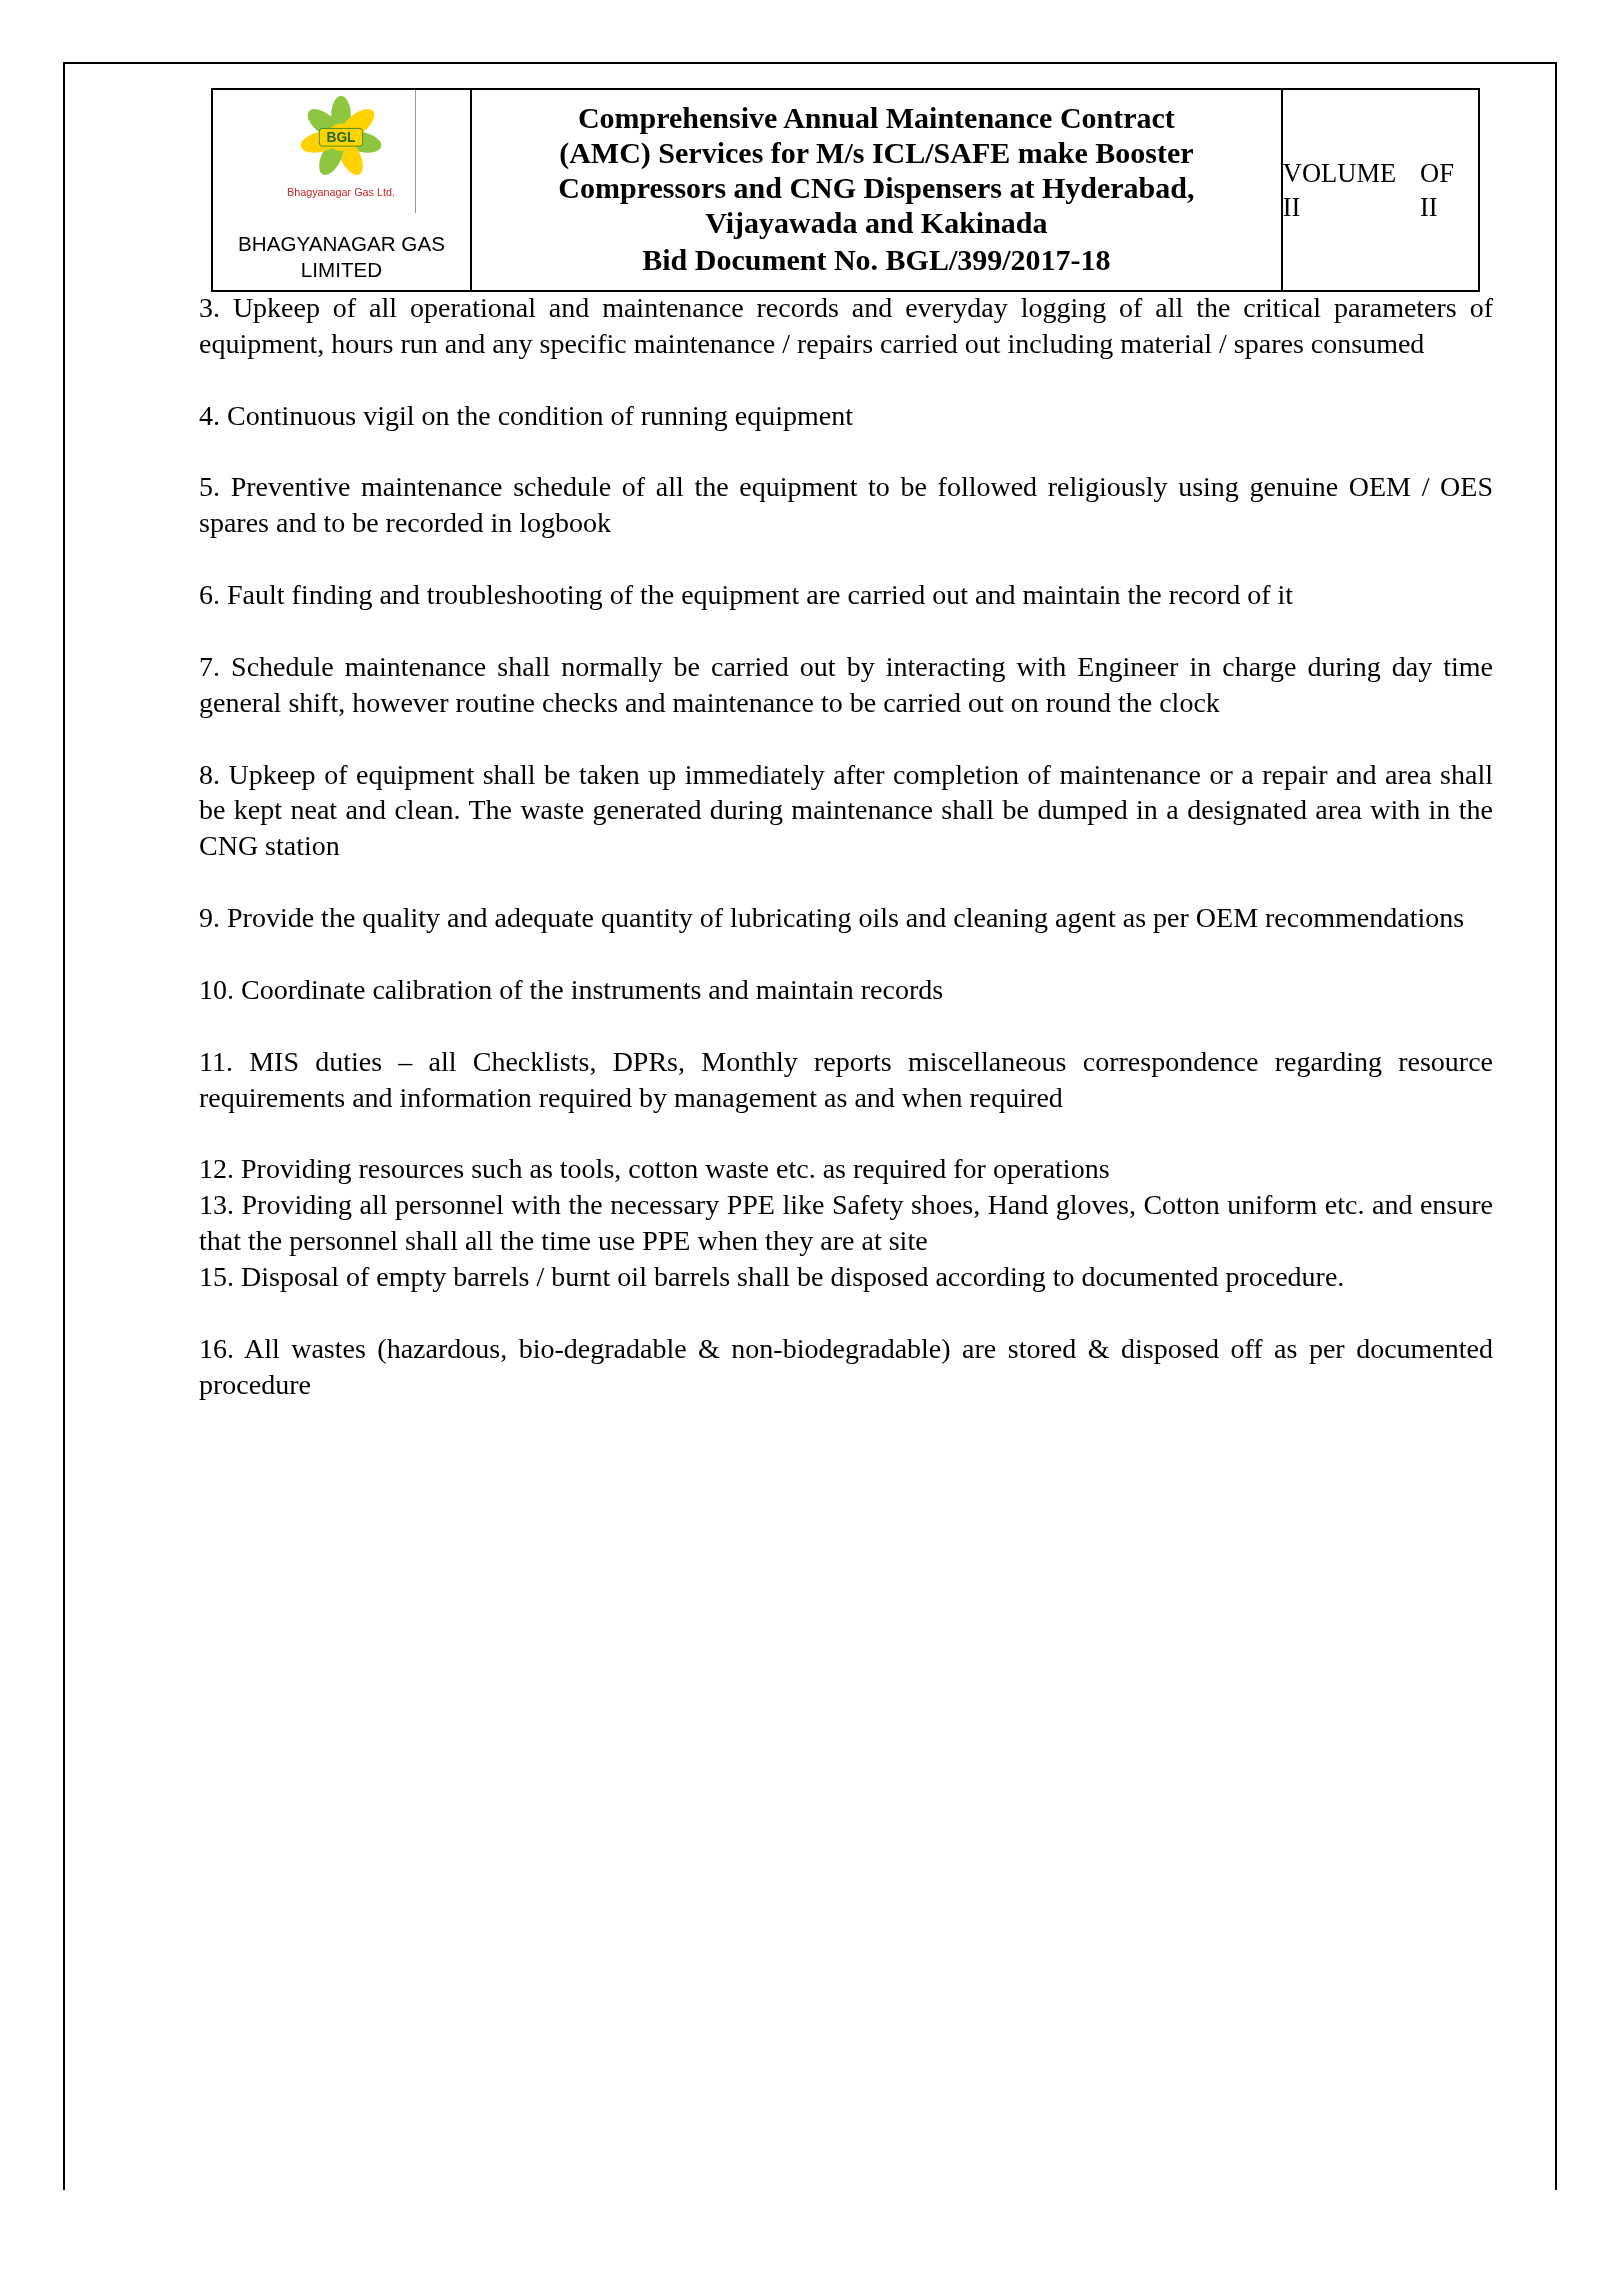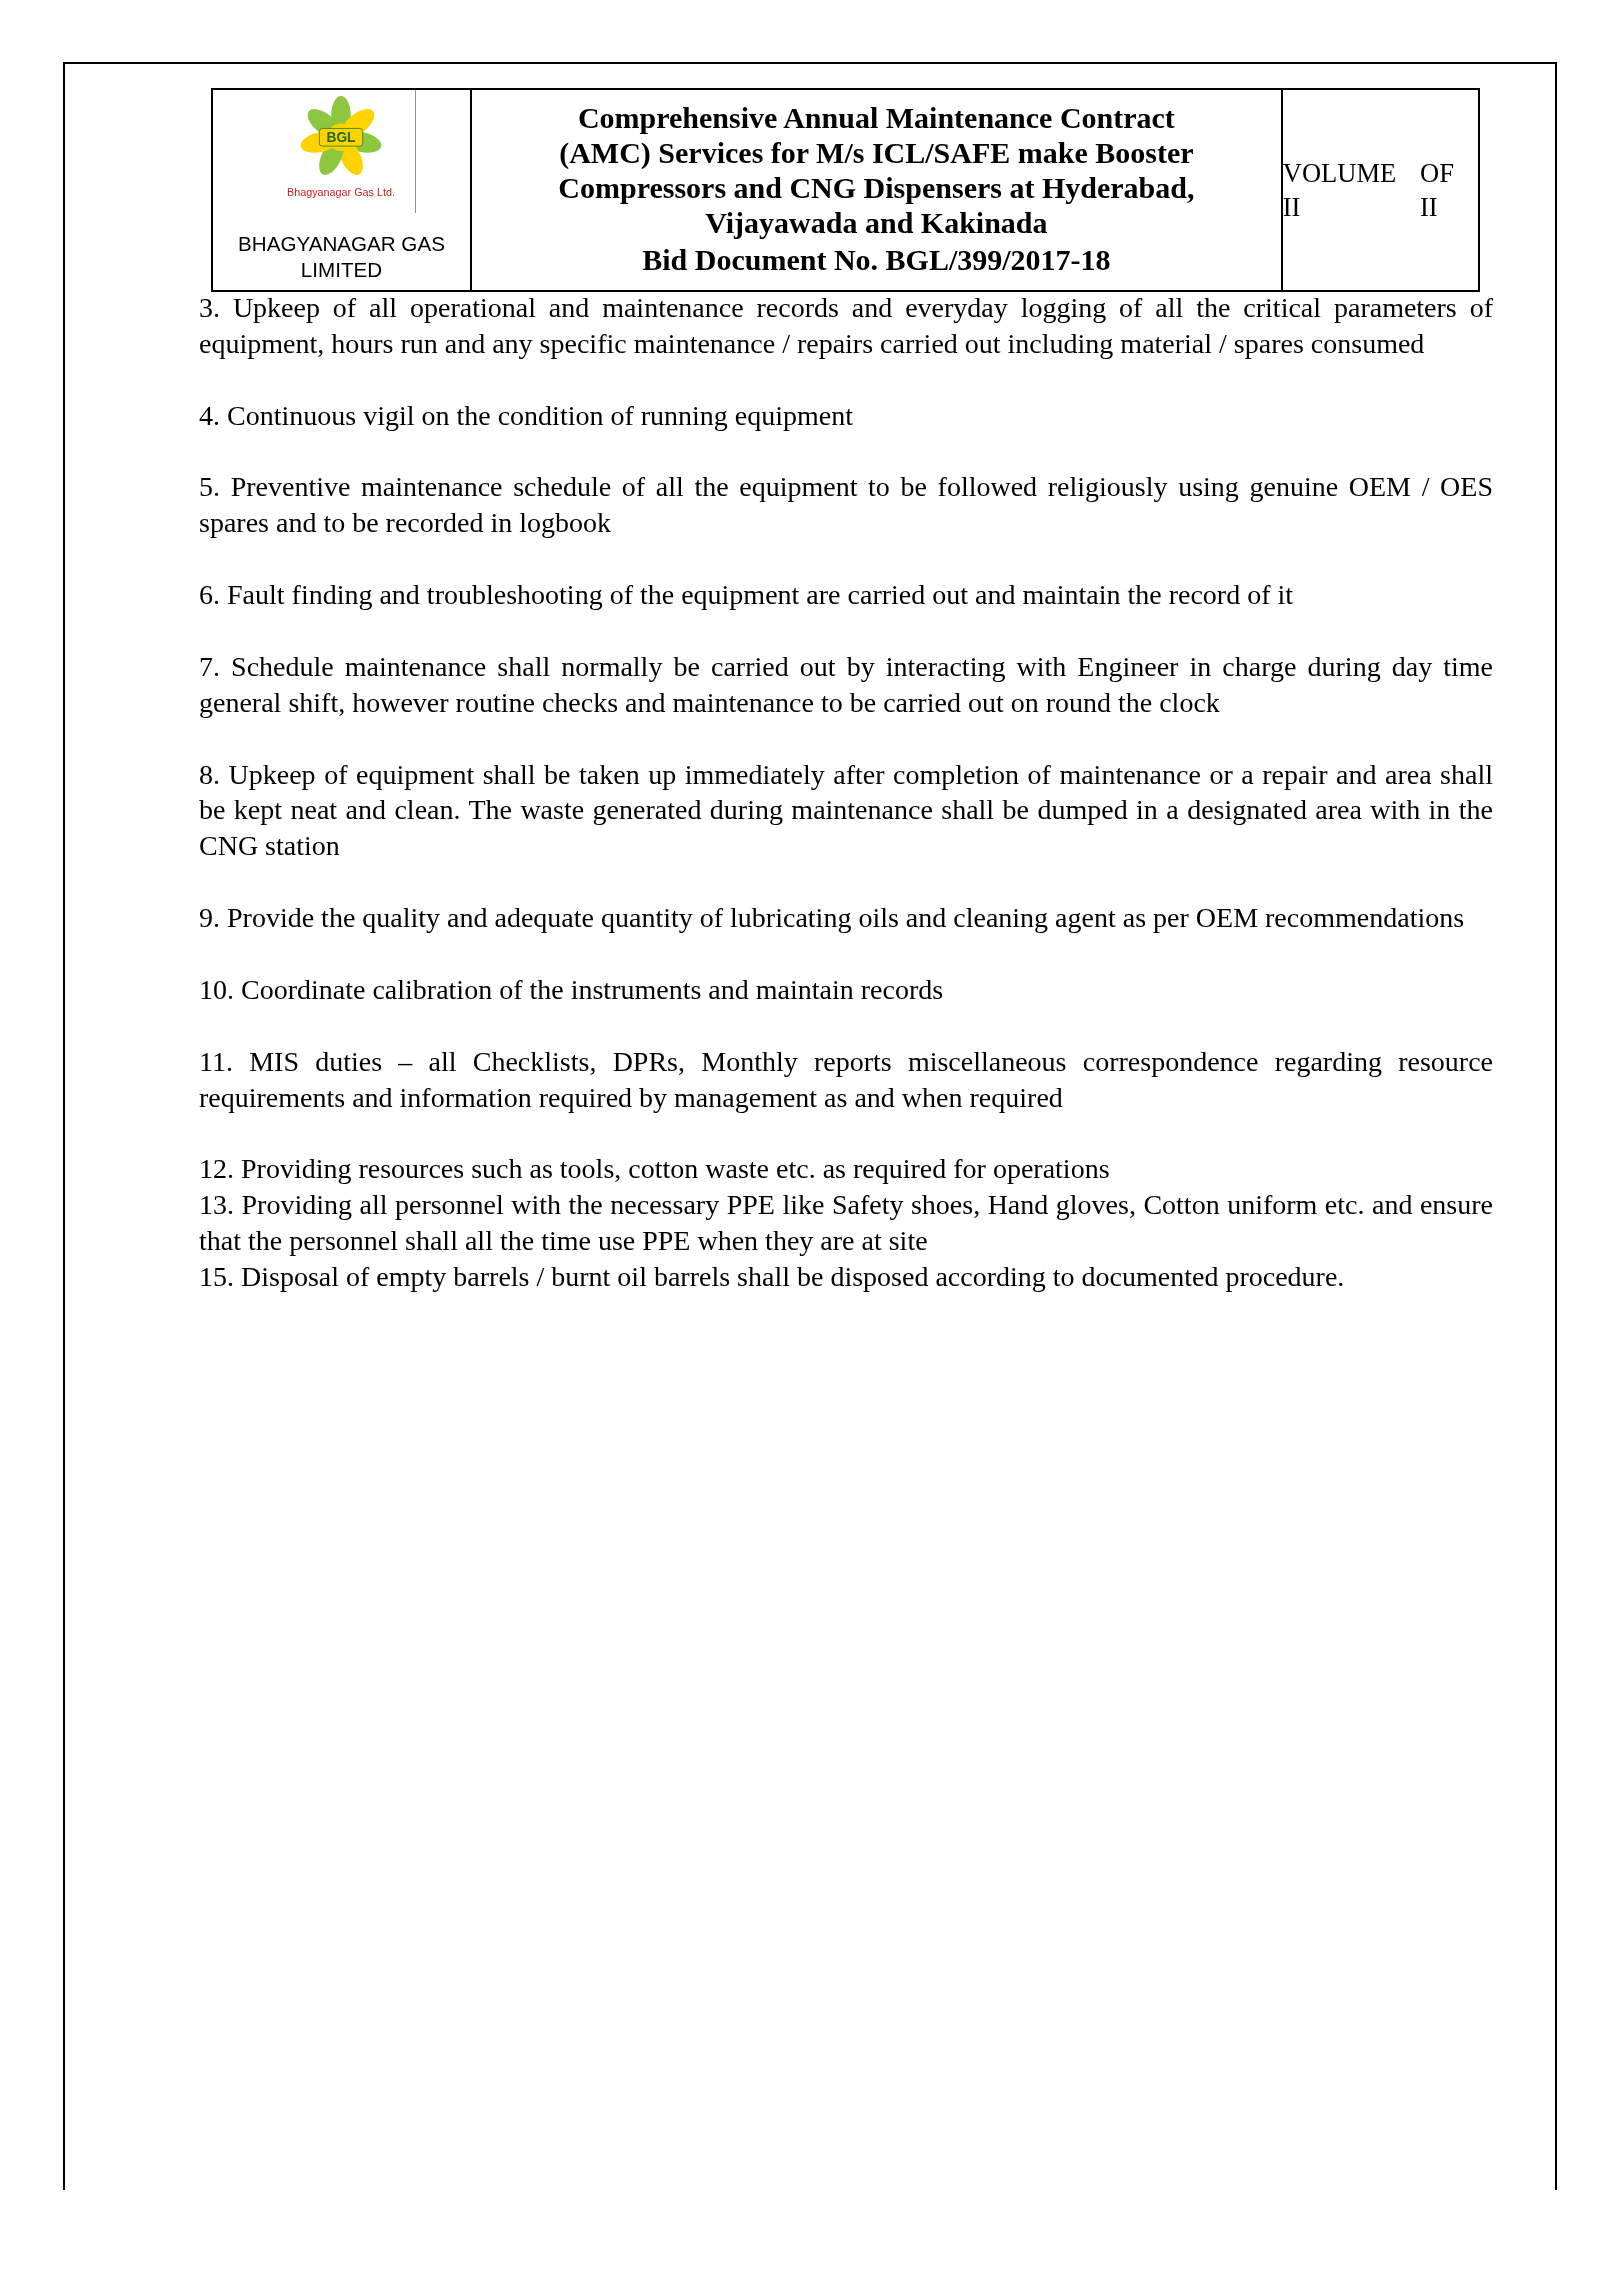--- a/index.html
+++ b/index.html
@@ -167,20 +167,21 @@
     <p class="para">5. Preventive maintenance schedule of all the equipment to be followed religiously using genuine OEM / OES spares and to be recorded in logbook</p>
     <p class="para">6. Fault finding and troubleshooting of the equipment are carried out and maintain the record of it</p>
     <p class="para">7. Schedule maintenance shall normally be carried out by interacting with Engineer in charge during day time general shift, however routine checks and maintenance to be carried out on round the clock</p>
     <p class="para">8. Upkeep of equipment shall be taken up immediately after completion of maintenance or a repair and area shall be kept neat and clean. The waste generated during maintenance shall be dumped in a designated area with in the CNG station</p>
     <p class="para">9. Provide the quality and adequate quantity of lubricating oils and cleaning agent as per OEM recommendations</p>
     <p class="para">10. Coordinate calibration of the instruments and maintain records</p>
     <p class="para">11. MIS duties – all Checklists, DPRs, Monthly reports miscellaneous correspondence regarding resource requirements and information required by management as and when required</p>
     <p class="para tight">12. Providing resources such as tools, cotton waste etc. as required for operations</p>
     <p class="para tight">13. Providing all personnel with the necessary PPE like Safety shoes, Hand gloves, Cotton uniform etc. and ensure that the personnel shall all the time use PPE when they are at site</p>
     <p class="para">15. Disposal of empty barrels / burnt oil barrels shall be disposed according to documented procedure.</p>
+    <p class="para last">16. All wastes (hazardous, bio-degradable &amp; non-biodegradable) are stored &amp; disposed off as per documented procedure</p>
   </div>
 
   <div class="footer">
     <span>Page </span><b>13</b><span> of </span><b>22</b>
   </div>
 
 </div>
 
 
 </body></html>

